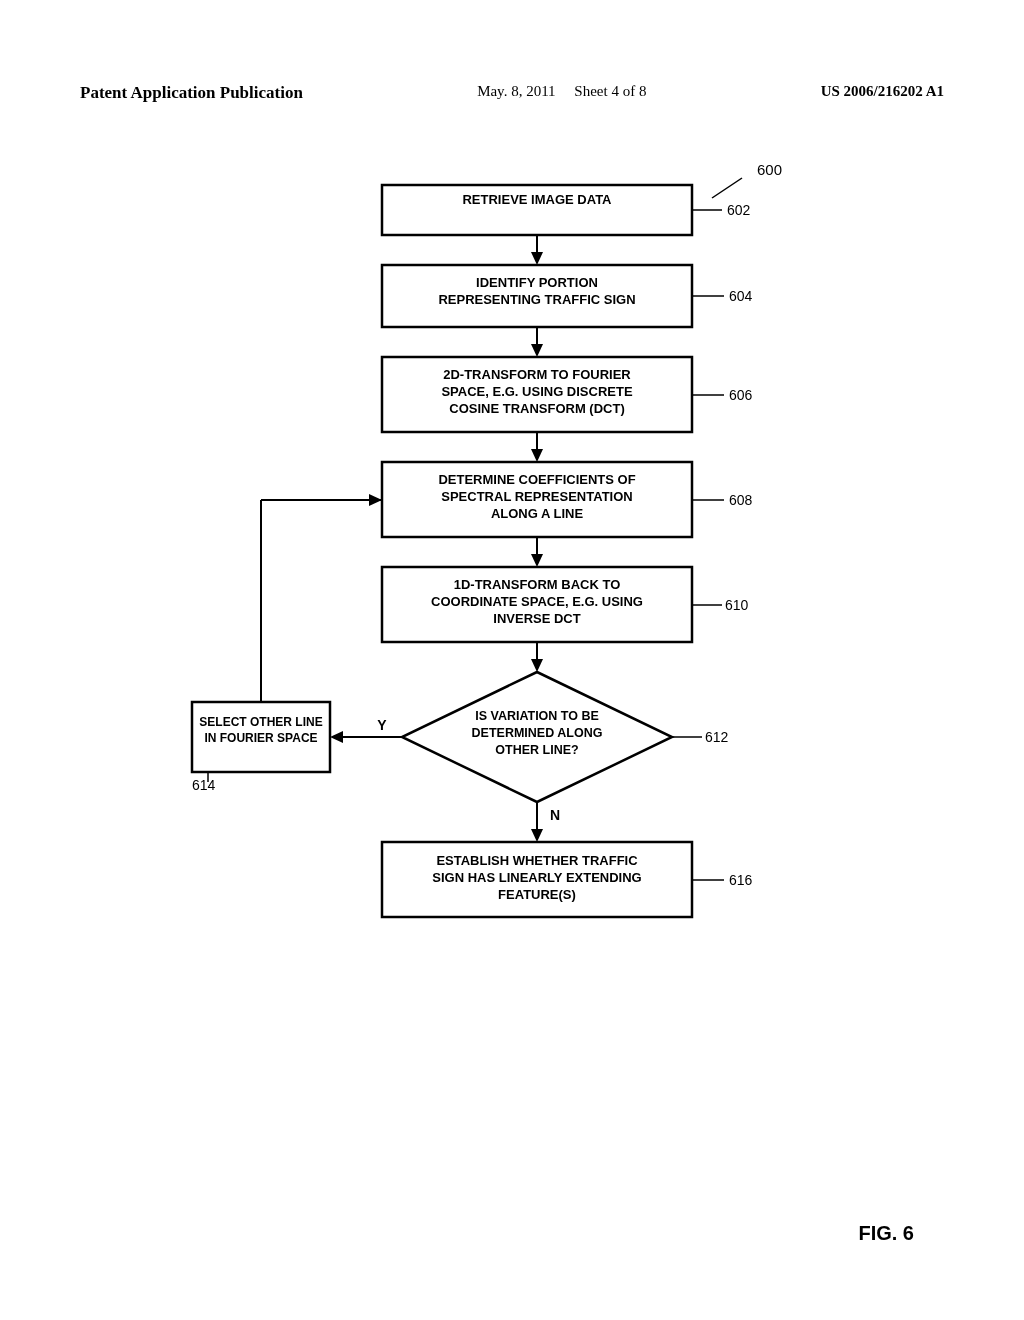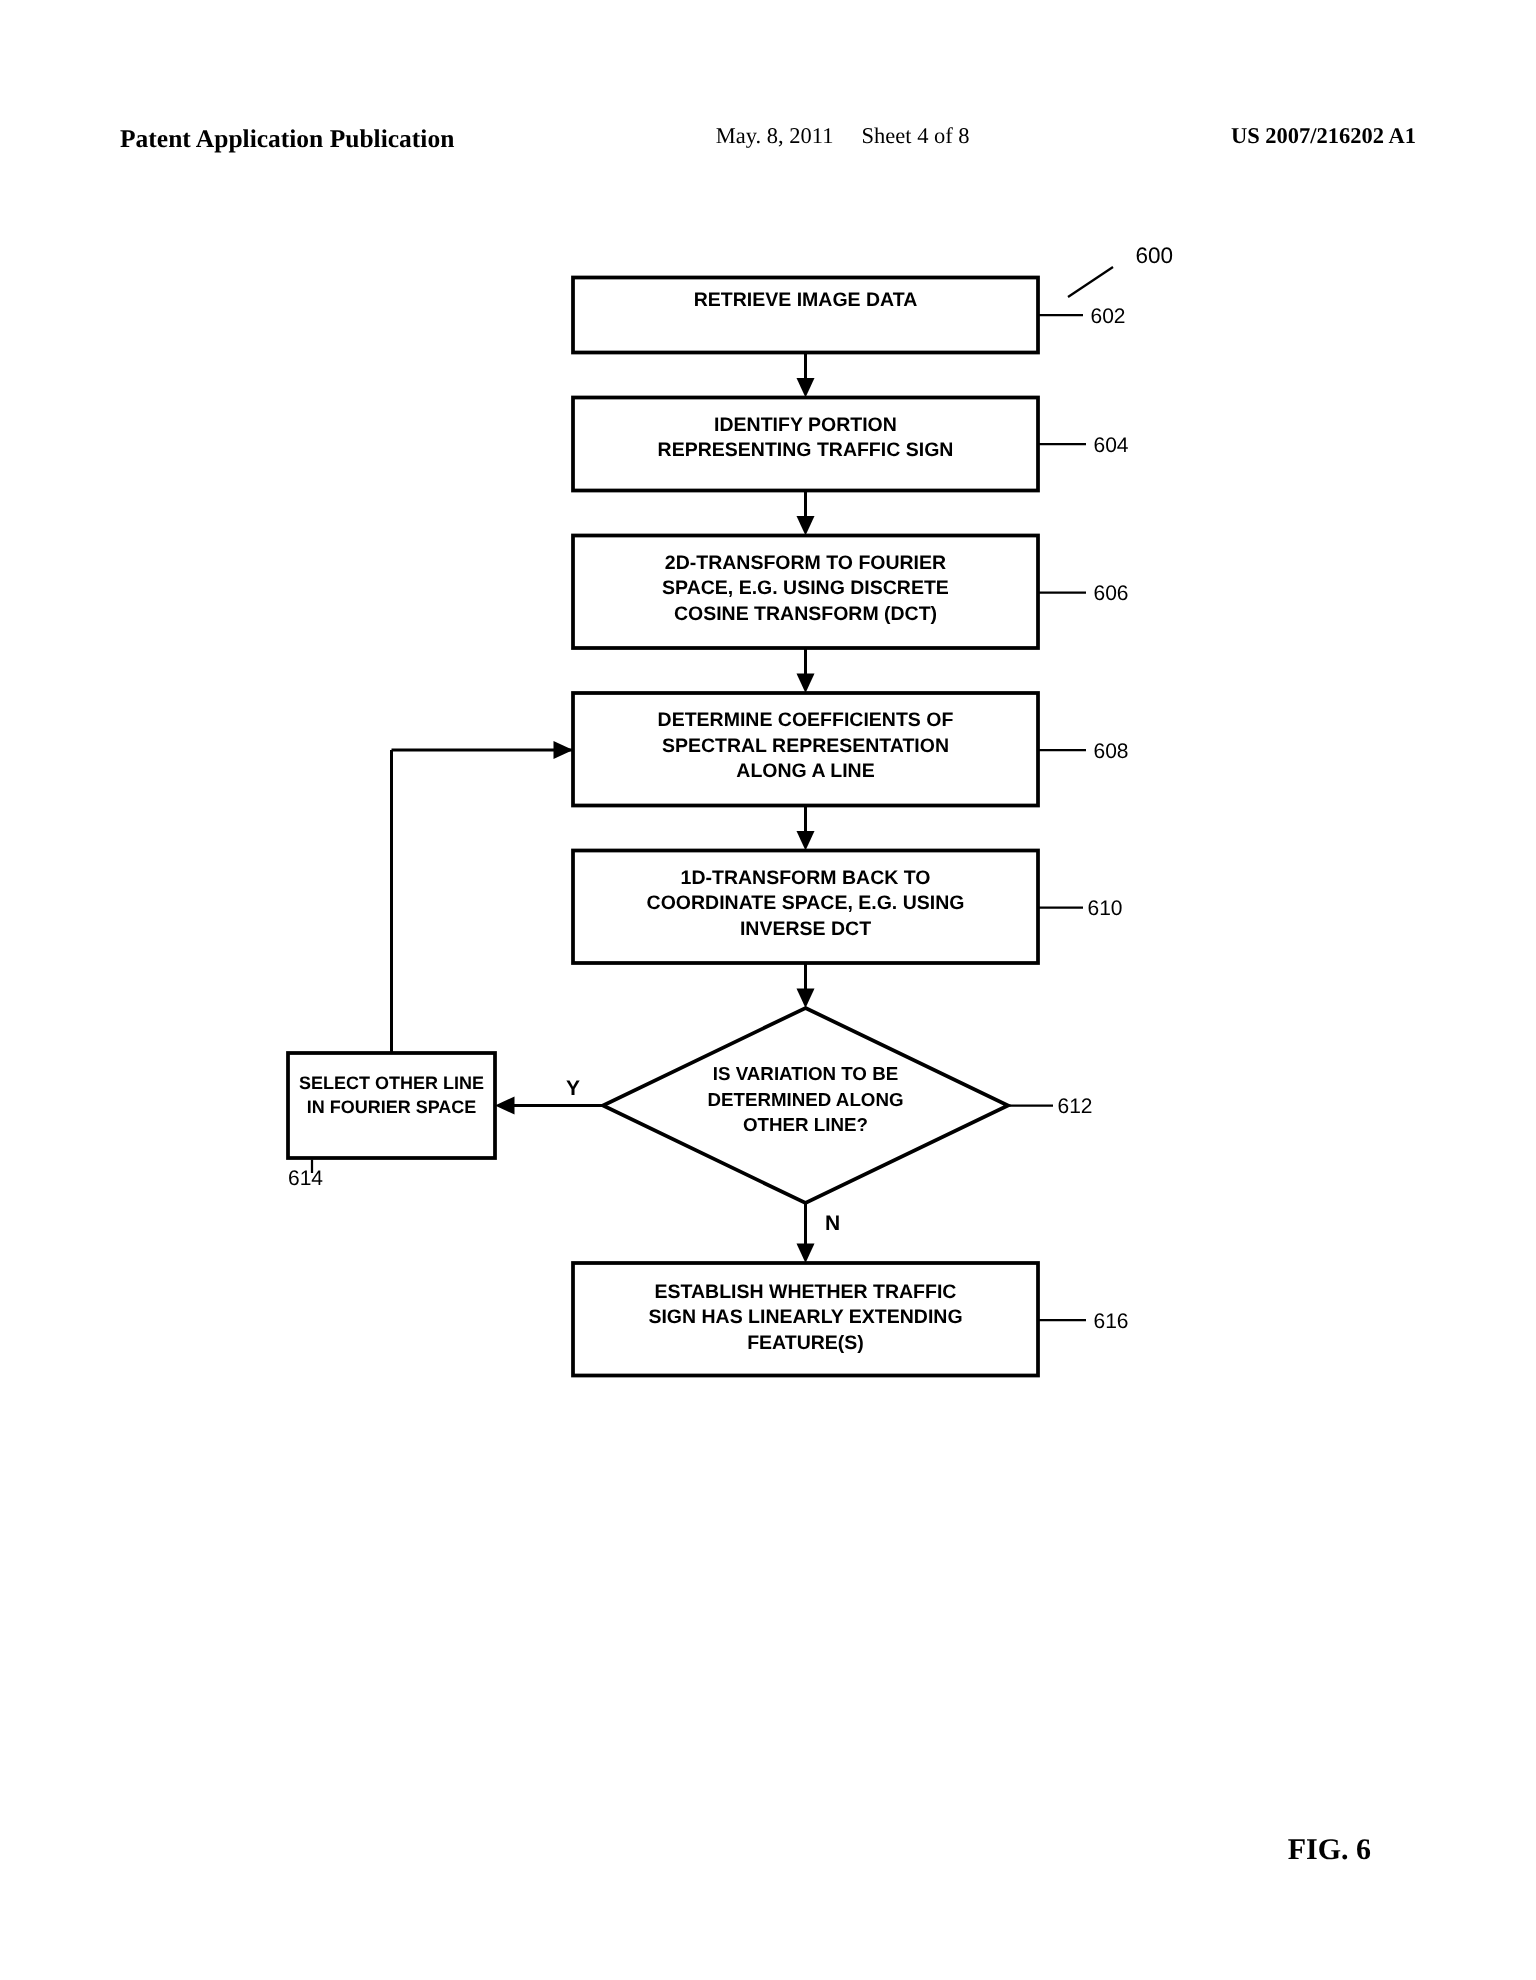--- a/index.html
+++ b/index.html
@@ -30,34 +30,34 @@
       display: block;
       margin: 0 auto;
     }
 
     .fig-num {
       position: absolute;
       bottom: 75px;
       right: 110px;
       font-size: 20px;
       font-weight: bold;
-      font-family: Liberation Serif, serif;
+      font-family: Liberation Sans, sans-serif;
     }
   </style>
 </head>
 <body>
 
 <div class="header">
   <div style="font-size:17px; font-weight:bold;">Patent Application Publication</div>
   <div style="font-size:15px; text-align:center;">
     <span>May. 8, 2011</span>
     &nbsp;&nbsp;&nbsp;
     <span>Sheet 4 of 8</span>
   </div>
-  <div style="font-size:15px; font-weight:bold;">US 2007/216202 A1</div>
+  <div style="font-size:15px; font-weight:bold;">US 2006/216202 A1</div>
 </div>
 
 <svg class="flowchart-svg" style="position:absolute; top:130px; left:50%; transform:translateX(-50%);" width="700" height="960" viewBox="0 0 700 960" xmlns="http://www.w3.org/2000/svg" font-family="Arial, Helvetica, sans-serif">
 
   <text x="595" y="45" font-size="15" font-weight="normal">600</text>
   <line x1="580" y1="48" x2="550" y2="68" stroke="#000" stroke-width="1.5"></line>
 
   <rect x="220" y="55" width="310" height="50" fill="white" stroke="#000" stroke-width="2.5"></rect>
   <text x="375" y="74" text-anchor="middle" font-size="13" font-weight="bold">RETRIEVE IMAGE DATA</text>
 

